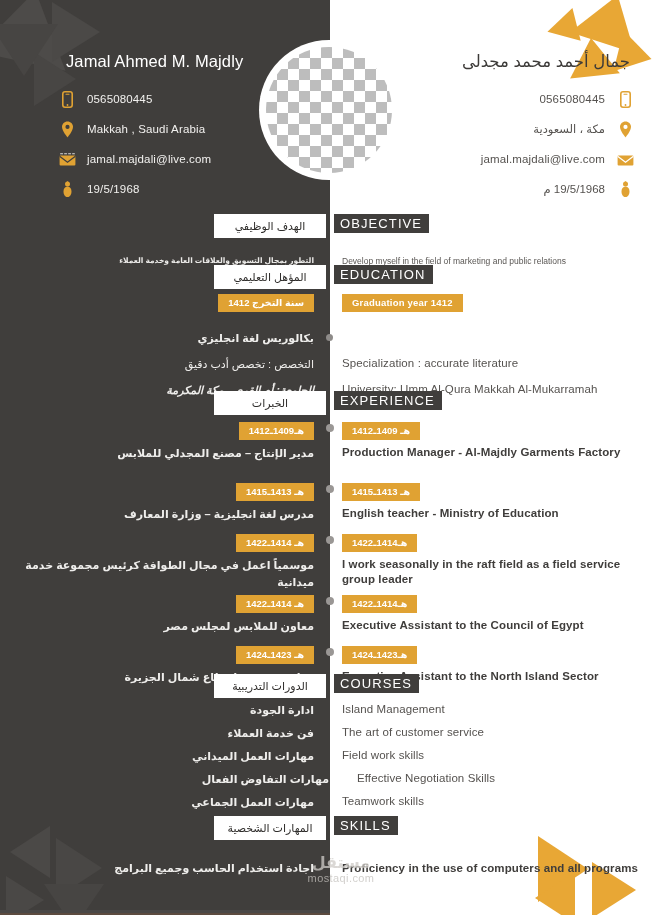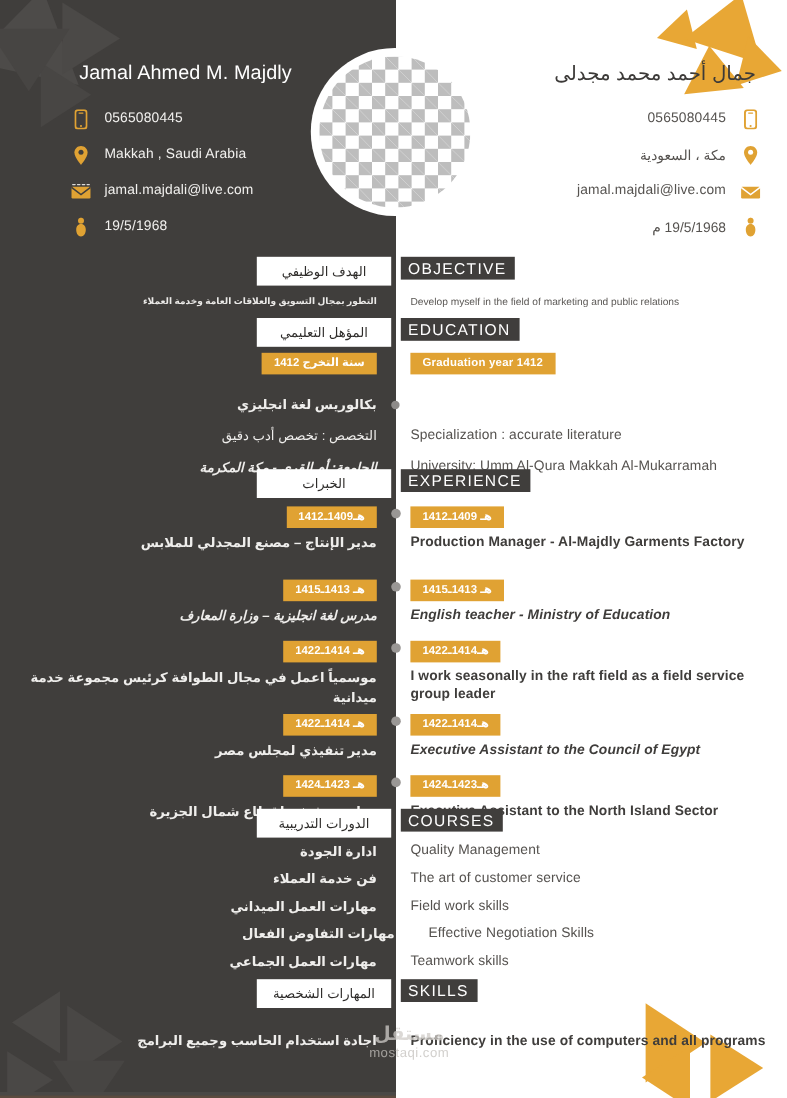--- a/index.html
+++ b/index.html
@@ -457,21 +457,21 @@
       </span>
       <span class="ctext rtl">19/5/1968 م</span>
     </div>
   </div>
 
   <div class="sec" style="top:214px;">
     <div class="sec-head">
       <div class="bar-ar">الهدف   الوظيفي</div>
       <div class="bar-en">OBJECTIVE</div>
     </div>
-    <div class="row" style="height:24px; margin-top:12px;">
+    <div class="row" style="height:24px; margin-top:22px;">
       <div class="col-ar">
         <div class="objective-ar">التطور بمجال التسويق والعلاقات العامة وخدمة العملاء</div>
       </div>
       <div class="col-en">
         <div class="objective-en">Develop myself in the field of marketing and public relations</div>
       </div>
     </div>
   </div>
 
   <div class="sec" style="top:265px;">
@@ -541,21 +541,21 @@
 
     <div class="row" style="height:22px; margin-top:6px;">
       <div class="dot" style="top:4px;"></div>
       <div class="col-ar">
         <span class="badge badge-ar">هـ 1413ـ1415</span>
       </div>
       <div class="col-en">
         <span class="badge">هـ 1413ـ1415</span>
       </div>
     </div>
-    <div class="row" style="height:20px; margin-top:3px;font-style:italic;">
+    <div class="row" style="height:20px; margin-top:3px;">
       <div class="col-ar">
         <div class="txt-ar" style="font-weight:bold;">مدرس لغة انجليزية – وزارة المعارف</div>
       </div>
       <div class="col-en">
         <div class="txt-en" style="font-weight:bold; color:#3f3d3b;">English teacher - Ministry of Education</div>
       </div>
     </div>
 
     <div class="row" style="height:22px; margin-top:6px;">
       <div class="dot" style="top:4px;"></div>
@@ -579,24 +579,24 @@
       <div class="dot" style="top:4px;"></div>
       <div class="col-ar">
         <span class="badge badge-ar">هـ 1414ـ1422</span>
       </div>
       <div class="col-en">
         <span class="badge">هـ1414ـ1422</span>
       </div>
     </div>
     <div class="row" style="height:20px; margin-top:3px;">
       <div class="col-ar">
-        <div class="txt-ar" style="font-weight:bold;">مدير تنفيذي لمجلس مصر</div>
-      </div>
-      <div class="col-en">
-        <div class="txt-en" style="font-weight:bold; color:#3f3d3b;font-style:italic;">Executive Assistant to the Council of Egypt</div>
+        <div class="txt-ar" style="font-weight:bold;">معاون للملابس لمجلس مصر</div>
+      </div>
+      <div class="col-en">
+        <div class="txt-en" style="font-weight:bold; color:#3f3d3b;">Executive Assistant to the Council of Egypt</div>
       </div>
     </div>
 
     <div class="row" style="height:22px; margin-top:6px;">
       <div class="dot" style="top:4px;"></div>
       <div class="col-ar">
         <span class="badge badge-ar">هـ 1423ـ1424</span>
       </div>
       <div class="col-en">
         <span class="badge">هـ1423ـ1424</span>
@@ -616,21 +616,21 @@
     <div class="sec-head">
       <div class="bar-ar">الدورات   التدريبية</div>
       <div class="bar-en">COURSES</div>
     </div>
 
     <div class="row" style="height:23px; margin-top:9px;">
       <div class="col-ar">
         <div class="txt-ar" style="font-weight:bold;">ادارة  الجودة</div>
       </div>
       <div class="col-en">
-        <div class="txt-en">Quality Management</div>
+        <div class="txt-en">Island Management</div>
       </div>
     </div>
     <div class="row" style="height:23px;">
       <div class="col-ar">
         <div class="txt-ar" style="font-weight:bold;">فن  خدمة  العملاء</div>
       </div>
       <div class="col-en">
         <div class="txt-en">The art of customer service</div>
       </div>
     </div>

